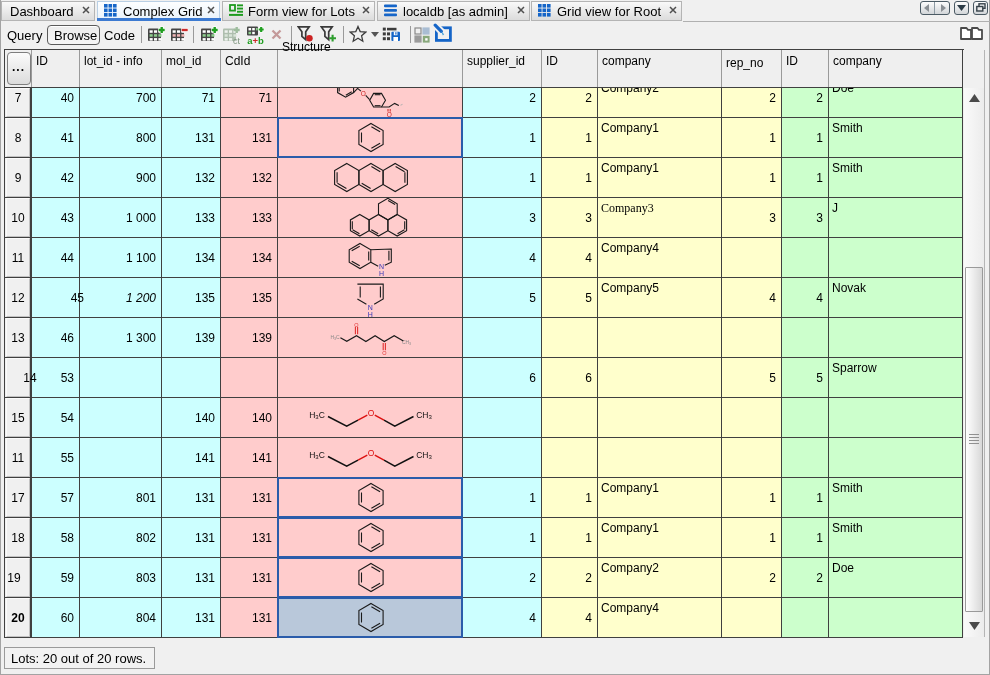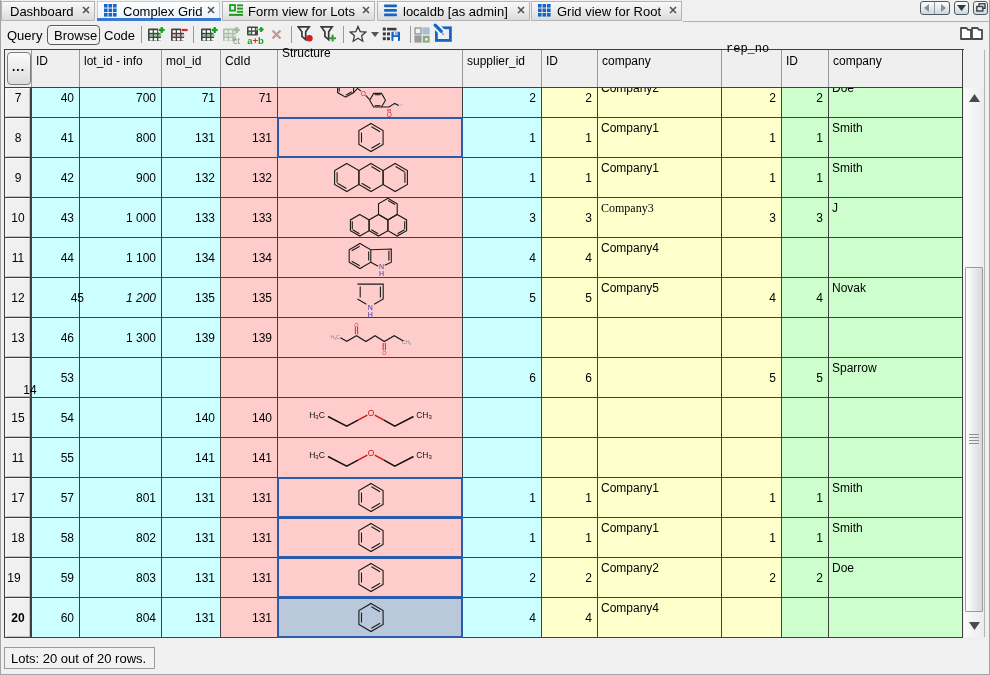--- a/index.html
+++ b/index.html
@@ -219,29 +219,29 @@
 <div class="abs" style="left:5px;top:50px;width:957px;height:37px;background:#efefef;"></div>
 <div class="abs" style="left:5px;top:87px;width:958px;height:1px;background:#404040;"></div>
 <div class="txt" style="left:36px;top:54px;">ID</div>
 <div class="abs" style="left:31px;top:50px;width:1px;height:37px;background:#9a9a9a;"></div>
 <div class="txt" style="left:84px;top:54px;">lot_id - info</div>
 <div class="abs" style="left:79px;top:50px;width:1px;height:37px;background:#9a9a9a;"></div>
 <div class="txt" style="left:166px;top:54px;">mol_id</div>
 <div class="abs" style="left:161px;top:50px;width:1px;height:37px;background:#9a9a9a;"></div>
 <div class="txt" style="left:225px;top:54px;">CdId</div>
 <div class="abs" style="left:220px;top:50px;width:1px;height:37px;background:#9a9a9a;"></div>
-<div class="txt" style="left:282px;top:46px;">Structure</div>
+<div class="txt" style="left:282px;top:40px;">Structure</div>
 <div class="abs" style="left:277px;top:50px;width:1px;height:37px;background:#9a9a9a;"></div>
 <div class="txt" style="left:467px;top:54px;">supplier_id</div>
 <div class="abs" style="left:462px;top:50px;width:1px;height:37px;background:#9a9a9a;"></div>
 <div class="txt" style="left:546px;top:54px;">ID</div>
 <div class="abs" style="left:541px;top:50px;width:1px;height:37px;background:#9a9a9a;"></div>
 <div class="txt" style="left:602px;top:54px;">company</div>
 <div class="abs" style="left:597px;top:50px;width:1px;height:37px;background:#9a9a9a;"></div>
-<div class="txt" style="left:726px;top:42px;font-family:Liberation Mono, monospace;">rep_no</div>
+<div class="txt" style="left:726px;top:56px;">rep_no</div>
 <div class="abs" style="left:721px;top:50px;width:1px;height:37px;background:#9a9a9a;"></div>
 <div class="txt" style="left:786px;top:54px;">ID</div>
 <div class="abs" style="left:781px;top:50px;width:1px;height:37px;background:#9a9a9a;"></div>
 <div class="txt" style="left:833px;top:54px;">company</div>
 <div class="abs" style="left:828px;top:50px;width:1px;height:37px;background:#9a9a9a;"></div>
 <div class="abs" style="left:7px;top:52px;width:24px;height:33px;background:linear-gradient(#fbfbfb,#dcdcdc);border:1px solid #7e7e7e;border-radius:4px;box-sizing:border-box;"></div>
 <div class="txt" style="left:12px;top:60px;font-weight:bold;letter-spacing:1px;">...</div>
 <div class="abs" style="left:6px;top:88px;width:24px;height:549px;background:#f0f0f0;"></div>
 <div class="abs" style="left:32px;top:88px;width:47px;height:549px;background:#ccffff;"></div>
 <div class="abs" style="left:80px;top:88px;width:81px;height:549px;background:#ccffff;"></div>
@@ -350,21 +350,21 @@
 <div class="txt num" style="left:722px;top:203px;width:54px;">4</div>
 <div class="txt num" style="left:782px;top:203px;width:41px;">4</div>
 <div class="txt" style="left:832px;top:193px;">Novak</div>
 <div class="abs" style="left:6px;top:230px;width:24px;height:39px;box-sizing:border-box;border-top:1px solid #fbfbfb;border-left:1px solid #fbfbfb;border-bottom:1px solid #c2c2c2;border-right:1px solid #c2c2c2;"></div>
 <div class="txt" style="left:6px;top:243px;width:24px;text-align:center;">13</div>
 <div class="txt num" style="left:32px;top:243px;width:42px;">46</div>
 <div class="txt num" style="left:80px;top:243px;width:76px;">1 300</div>
 <div class="txt num" style="left:162px;top:243px;width:53px;">139</div>
 <div class="txt num" style="left:221px;top:243px;width:51px;">139</div>
 <div class="abs" style="left:6px;top:270px;width:24px;height:39px;box-sizing:border-box;border-top:1px solid #fbfbfb;border-left:1px solid #fbfbfb;border-bottom:1px solid #c2c2c2;border-right:1px solid #c2c2c2;"></div>
-<div class="txt" style="left:6px;top:295px;width:48px;text-align:center;">14</div>
+<div class="txt" style="left:6px;top:283px;width:48px;text-align:center;">14</div>
 <div class="txt num" style="left:32px;top:283px;width:42px;">53</div>
 <div class="txt num" style="left:463px;top:283px;width:73px;">6</div>
 <div class="txt num" style="left:542px;top:283px;width:50px;">6</div>
 <div class="txt num" style="left:722px;top:283px;width:54px;">5</div>
 <div class="txt num" style="left:782px;top:283px;width:41px;">5</div>
 <div class="txt" style="left:832px;top:273px;">Sparrow</div>
 <div class="abs" style="left:6px;top:310px;width:24px;height:39px;box-sizing:border-box;border-top:1px solid #fbfbfb;border-left:1px solid #fbfbfb;border-bottom:1px solid #c2c2c2;border-right:1px solid #c2c2c2;"></div>
 <div class="txt" style="left:6px;top:323px;width:24px;text-align:center;">15</div>
 <div class="txt num" style="left:32px;top:323px;width:42px;">54</div>
 <div class="txt num" style="left:162px;top:323px;width:53px;">140</div>

